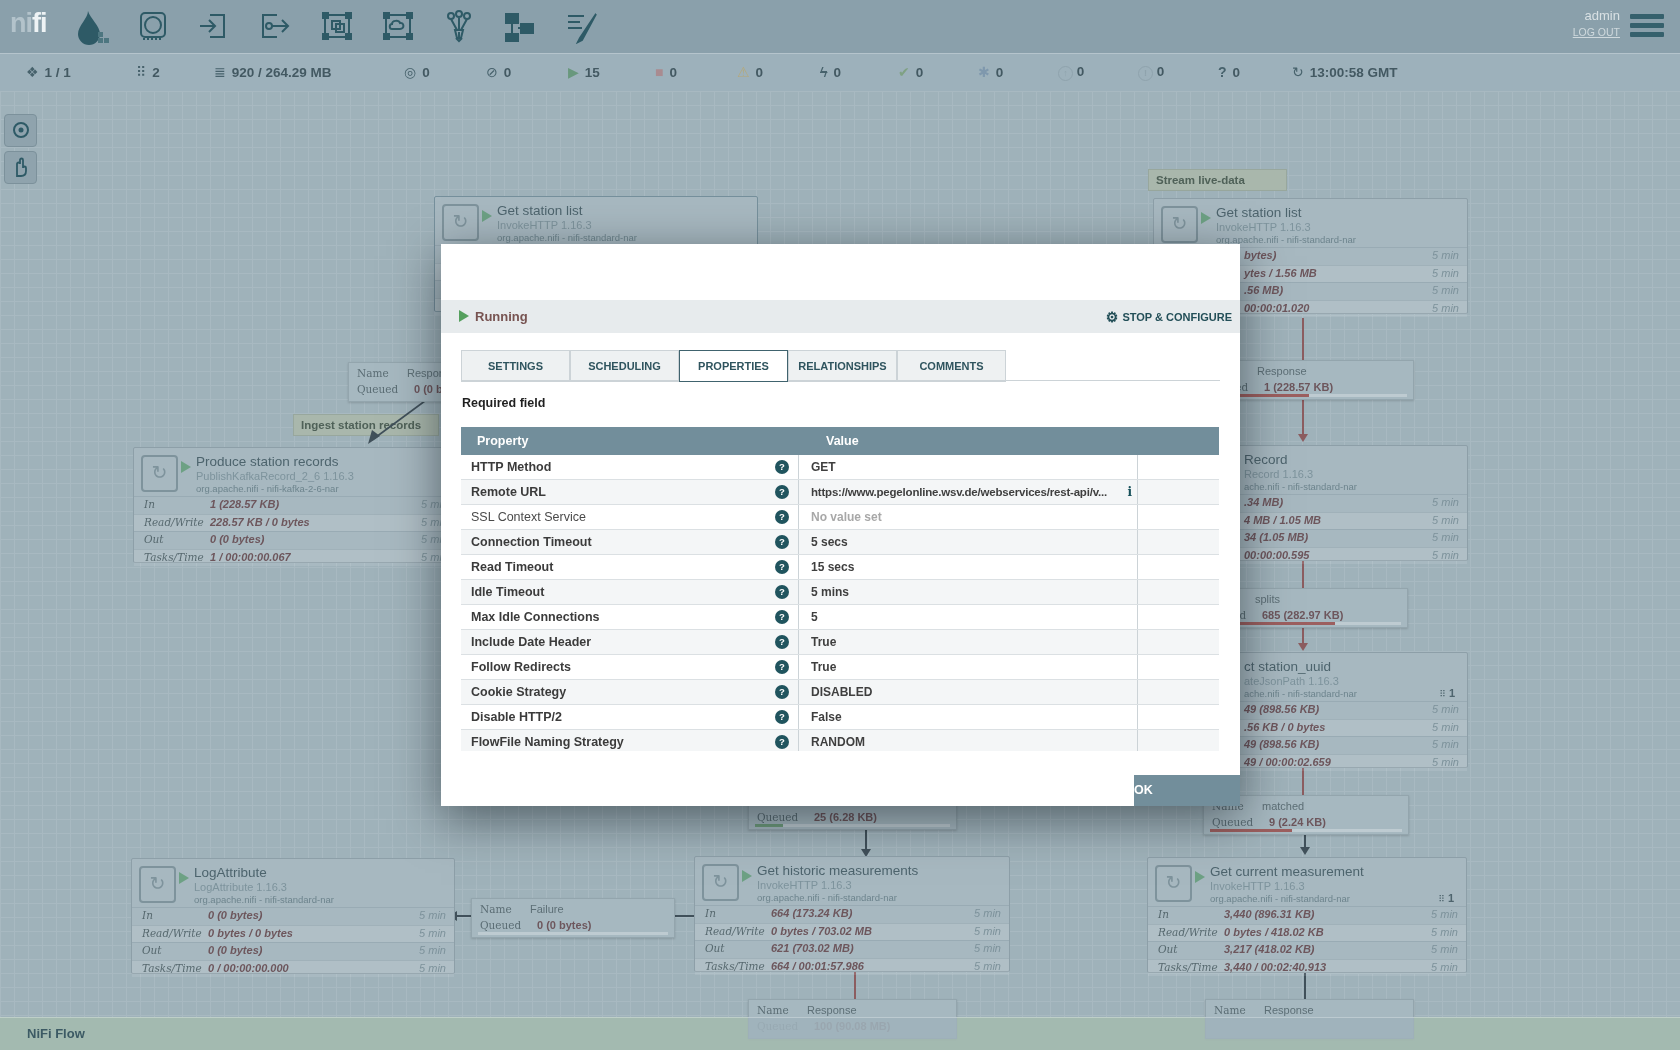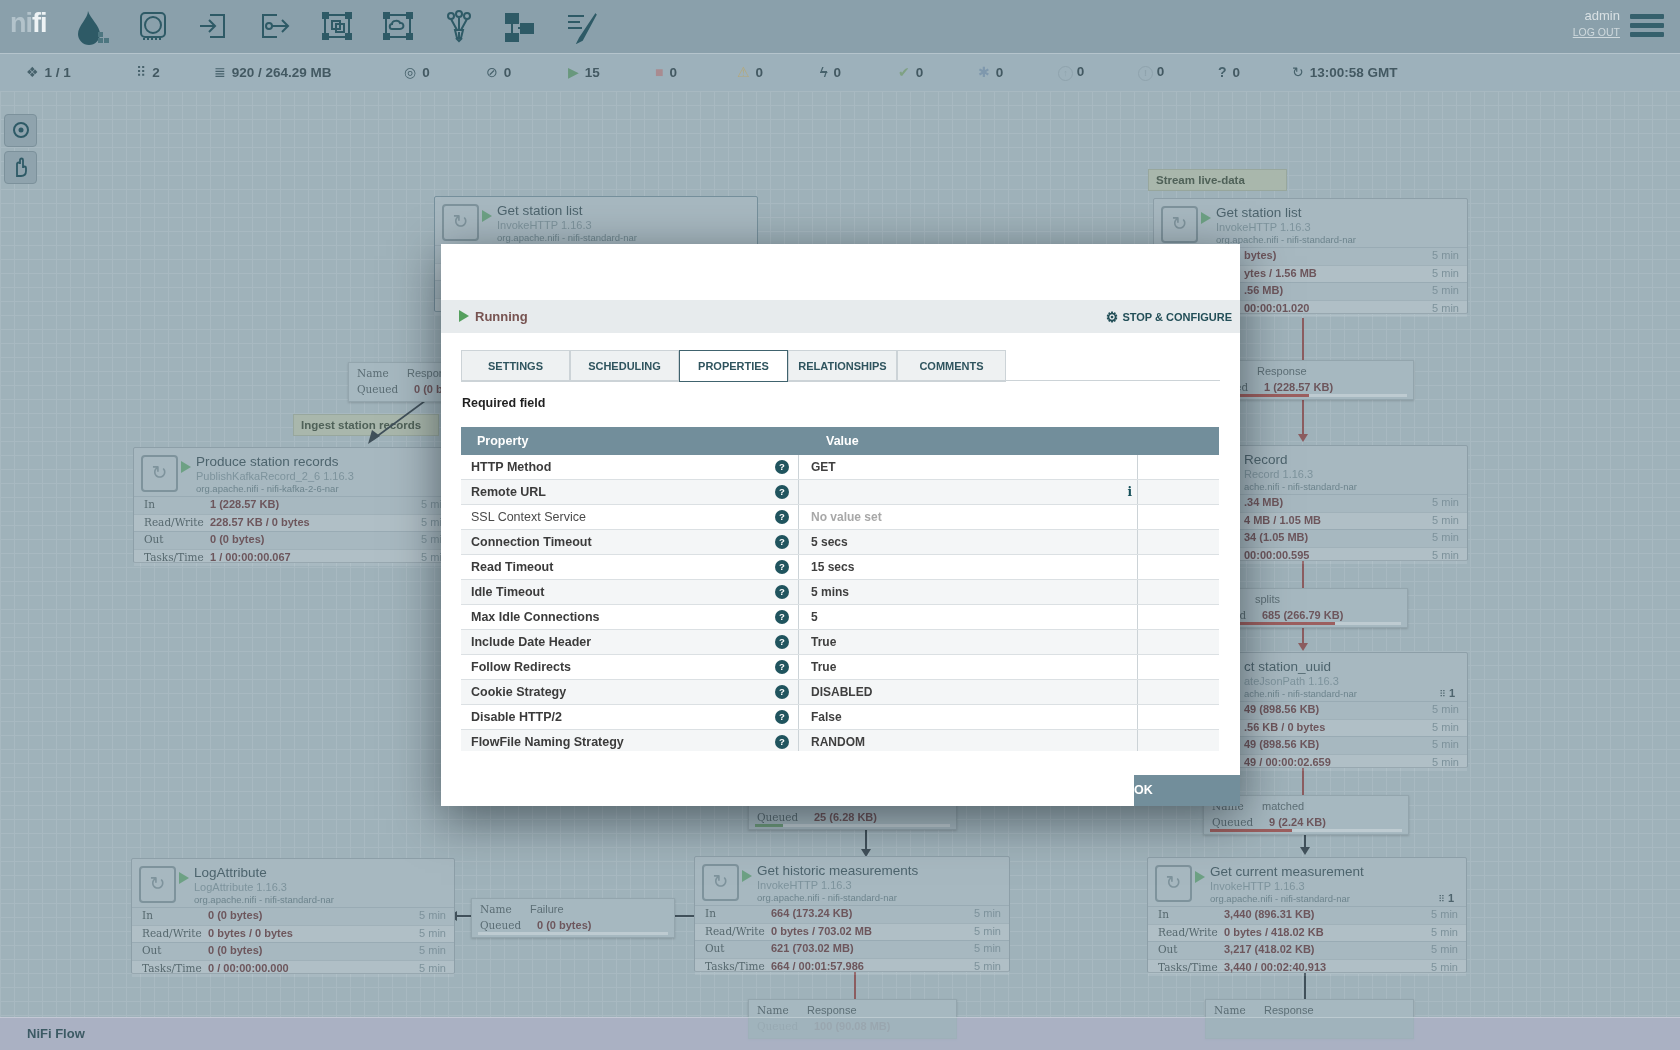--- a/index.html
+++ b/index.html
@@ -1,17 +1,17 @@
 <!DOCTYPE html>
 <html><head>
 <meta charset="utf-8">
 <style>
   html,body{margin:0;padding:0;background:#667;}
   #stage{position:relative;width:1680px;height:1050px;overflow:hidden;
-    font-family:"Liberation Sans",sans-serif;background:#f0abfc;}
+    font-family:"Liberation Sans",sans-serif;background:#bef264;}
   .abs{position:absolute;}
   .nw{white-space:nowrap;}
   
   #hdr{left:0;top:0;width:1680px;height:53px;background:#8aa0ab;}
   #logo{left:10px;top:8px;font-size:27px;font-weight:bold;letter-spacing:-1px;}
   #logo .n1{color:#b3c3cb;} #logo .n2{color:#eef3f5;}
   .tico{top:10px;width:34px;height:34px;color:#2e5a66;}
   .tico svg{stroke:#2e5a66;fill:none;stroke-width:2;}
   #user{right:60px;top:8px;text-align:right;}
   #user .u{color:#d8e0e3;font-size:13px;}
@@ -35,21 +35,21 @@
   .proc{background:#a7b8c0;border:1px solid #8d9fa8;border-radius:2px;height:114px;}
   .picon{position:absolute;left:7px;top:7px;width:33px;height:33px;border:2px solid #7e939c;border-radius:4px;
     color:#7e939c;font-size:19px;line-height:31px;text-align:center;}
   .pplay{position:absolute;left:47px;top:13px;width:0;height:0;border-top:6px solid transparent;border-bottom:6px solid transparent;border-left:10px solid #6da184;}
   .pt{position:absolute;left:62px;top:6px;font-size:13.5px;color:#4d646d;}
   .pty{position:absolute;left:62px;top:22px;font-size:11px;color:#7d939c;}
   .pb{position:absolute;left:62px;top:35px;font-size:9.5px;color:#6d848d;}
   .pbadge{position:absolute;top:34px;font-size:11px;color:#4e646d;font-weight:bold;}
   .pbadge .bi{font-size:9px;font-weight:normal;margin-right:3px;}
   .prows{position:absolute;left:0;top:48px;right:0;}
-  .prow{position:relative;height:16.5px;border-top:1px solid rgba(120,140,150,.28);}
+  .prow{position:relative;height:16.5px;border-top:1px solid rgba(120,140,150,.28);font-style:italic;}
   .prow:nth-child(even){background:rgba(255,255,255,.10);}
   .pl{position:absolute;left:10px;top:1px;font-family:"DejaVu Serif",serif;font-size:10.5px;color:#57696f;text-align:center;}
   .pv{position:absolute;left:76px;top:1px;font-size:11px;font-weight:bold;color:#6d565c;}
   .pw{position:absolute;right:8px;top:1px;font-size:11px;color:#7d929b;}
   .frag4 .pv{left:90px;}
   .occ .pv{left:81px;}
   .occ .pt{left:81px;} .occ .pty{left:81px;} .occ .pb{left:81px;}
   
   .klab{background:#a9b7ac;border:1px solid #98a79d;font-size:11.5px;font-weight:bold;color:#4f6158;padding:4px 7px;}
   
@@ -501,21 +501,21 @@
     <span class="ck r2">Queued</span>
       <span class="cv2 r2">1 (228.57 KB)</span>
     <div class="btrack">
         <div class="bfill" style="width:104px;background:#9c5f5f"></div>
       </div>
   </div>
   <div class="abs clab" style="left:1196px;top:588px;width:210px">
     <span class="ck r1">Name</span>
       <span class="cv1 r1">splits</span>
     <span class="ck r2">Queued</span>
-      <span class="cv2 r2">685 (266.79 KB)</span>
+      <span class="cv2 r2">685 (282.97 KB)</span>
     <div class="btrack">
         <div class="bfill" style="width:132px;background:#9c5f5f"></div>
       </div>
   </div>
   <div class="abs clab" style="left:1203px;top:795px;width:204px">
     <span class="ck r1">Name</span>
       <span class="cv1 r1">matched</span>
     <span class="ck r2">Queued</span>
       <span class="cv2 r2">9 (2.24 KB)</span>
     <div class="btrack">
@@ -568,20 +568,21 @@
               <span class="val">GET</span>
             </div>
             <div class="tc3"></div>
         </div>
         <div class="trow url">
           <div class="tc1">
               <span class="pn">Remote URL</span>
               <span class="help">?</span>
             </div>
           <div class="tc2">
+              <span class="val">https://www.pegelonline.wsv.de/webservices/rest-api/v...</span>
               <span class="inf">i</span>
             </div>
             <div class="tc3"></div>
         </div>
         <div class="trow opt unset">
           <div class="tc1">
               <span class="pn">SSL Context Service</span>
               <span class="help">?</span>
             </div>
           <div class="tc2">

